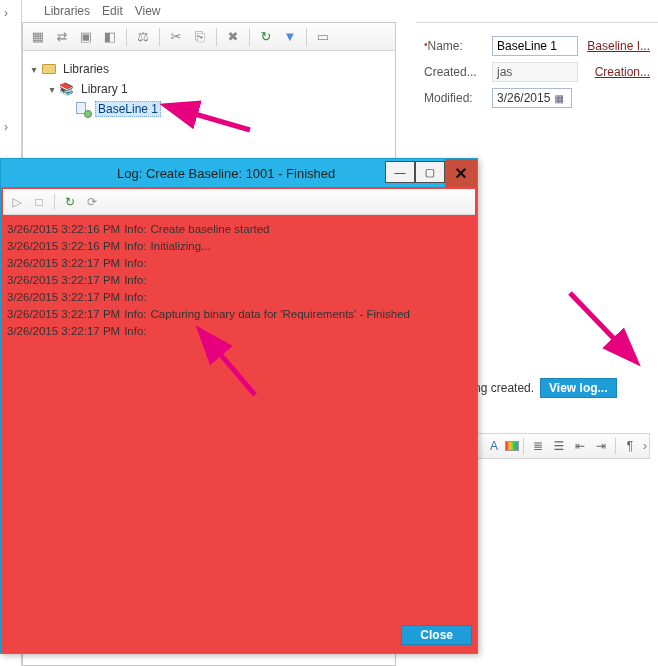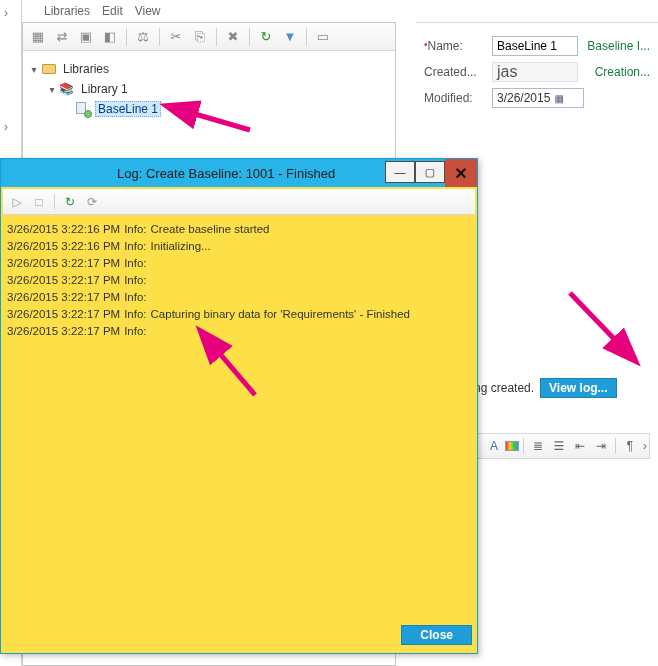--- a/index.html
+++ b/index.html
@@ -34,37 +34,37 @@
 
 .details-panel { position: absolute; left: 394px; top: 22px; right: 0; bottom: 0; background: #fff; border-top: 1px solid #d6d6d6; }
 .details-tabs { height: 28px; display: flex; align-items: flex-end; padding-left: 10px; gap: 12px; }
 .details-tab { font-size: 12px; color: #3b73af; padding: 4px 2px; border-bottom: 3px solid #2ea3d6; }
 
 .form { padding: 10px 8px; }
 .form-row { display: flex; align-items: center; height: 26px; gap: 8px; }
 .form-row .lbl { width: 60px; color: #555; font-size: 12px; }
 .form-row .req { color: #c0392b; font-size: 10px; vertical-align: top; }
 .form-row input[type="text"] { height: 20px; border: 1px solid #aabbd3; padding: 0 4px; font-size: 12px; width: 86px; }
-.form-row .readfield { height: 20px; border: 1px solid #e0e0e0; background: #f6f6f6; padding: 0 4px; font-size: 16px; width: 86px; display:flex; align-items:center; color: #555; }
-.form-row .date { height: 20px; border: 1px solid #aabbd3; padding: 0 4px; font-size: 12px; width: 92px; display:flex; align-items:center; gap:4px; }
-.form-row .rightlbl { margin-left: auto; color: #15803d; font-size: 12px; }
+.form-row .readfield { height: 20px; border: 1px solid #e0e0e0; background: #f6f6f6; padding: 0 4px; font-size: 12px; width: 86px; display:flex; align-items:center; color: #555; }
+.form-row .date { height: 20px; border: 1px solid #aabbd3; padding: 0 4px; font-size: 12px; width: 80px; display:flex; align-items:center; gap:4px; }
+.form-row .rightlbl { margin-left: auto; color: #7f1d1d; font-size: 12px; text-decoration: underline; }
 
 .status-line { position: absolute; left: 0; top: 355px; right: 8px; padding-left: 8px; display:flex; align-items:center; gap:6px; }
 .view-log-btn { background: #1f9dd9; color: #fff; border: 1px solid #1884b8; padding: 2px 8px; font-weight: bold; font-size: 12px; cursor: pointer; }
 
 .subtabs { position: absolute; left: 0; top: 385px; right: 8px; height: 24px; display:flex; align-items:flex-end; padding-left:8px;}
 .subtab { font-size: 12px; color: #3b73af; padding: 3px 4px; border-bottom: 3px solid #2ea3d6; }
 
 .rich-toolbar { position: absolute; left: 0; top: 410px; right: 8px; height: 26px; background: linear-gradient(#fdfdfd,#f1f1f1); border: 1px solid #d6d6d6; display:flex; align-items:center; padding: 0 4px; gap: 1px; }
 .rich-toolbar .rbtn { width: 20px; height: 20px; display:inline-flex; align-items:center; justify-content:center; color: #666; font-size: 12px; }
 .rich-toolbar .rsep { width:1px; height:16px; background:#d0d0d0; margin:0 3px; }
 .rich-toolbar .chev-r { position:absolute; right:2px; color:#777; }
 
 
-.dialog { position: absolute; left: 0; top: 158px; width: 478px; height: 496px; border: 1px solid #1a9fd0; background: #fde047; z-index: 50; box-shadow: 2px 2px 6px rgba(0,0,0,0.25); }
+.dialog { position: absolute; left: 0; top: 158px; width: 478px; height: 496px; border: 1px solid #1a9fd0; background: #ef4444; z-index: 50; box-shadow: 2px 2px 6px rgba(0,0,0,0.25); }
 .dlg-title { height: 28px; background: #28b4e8; display: flex; align-items: center; color: #222; font-size: 13px; }
 .dlg-title .title-text { padding-left: 116px; }
 .dlg-title .wbtns { display:flex; margin-left:auto; }
 .dlg-title .wbtn { width: 30px; height: 22px; display:inline-flex; align-items:center; justify-content:center; background: #f3f3f3; border: 1px solid #4e4e4e; font-size: 11px; color:#222; }
 .dlg-title .wbtn.close { background: #c94f3d; color:#111; width:32px; height:28px; border:none; font-size:16px; font-weight:bold; }
 .dlg-title .wbtn.min,.dlg-title .wbtn.max { height:22px; margin-top:2px; }
 
 .dlg-toolbar { height: 26px; background: linear-gradient(#fdfdfd,#f1f1f1); border-bottom:1px solid #d6d6d6; display:flex; align-items:center; padding: 0 4px; gap:2px; margin:2px; }
 .dlg-toolbar .tbtn { width:20px; height:20px; display:inline-flex; align-items:center; justify-content:center; color:#999; }
 .dlg-toolbar .tbtn.green { color:#2e8b2e; }

